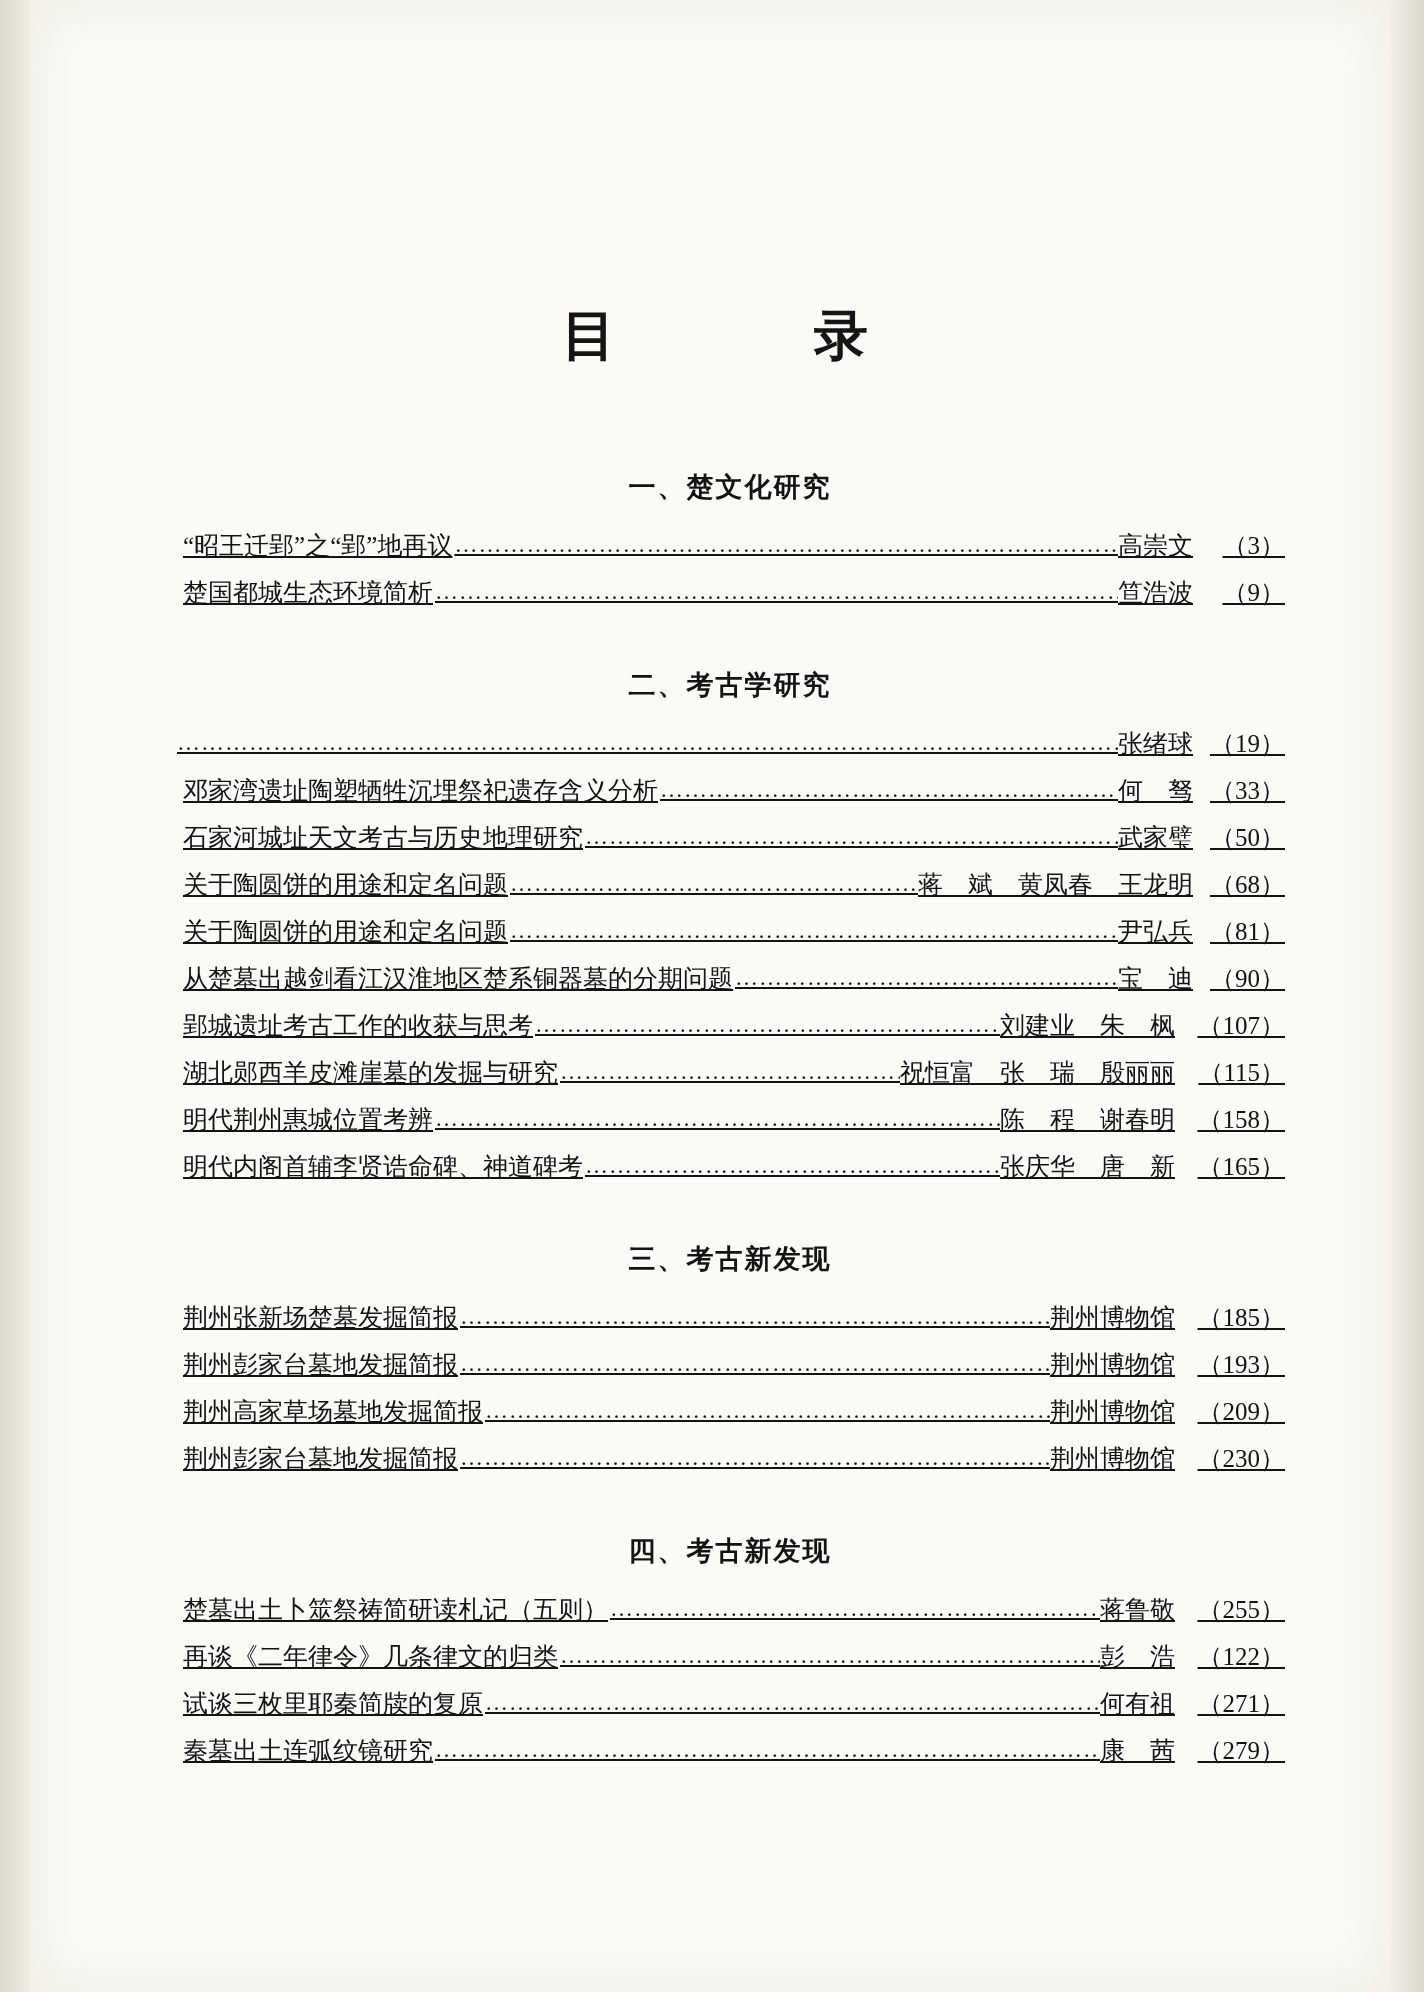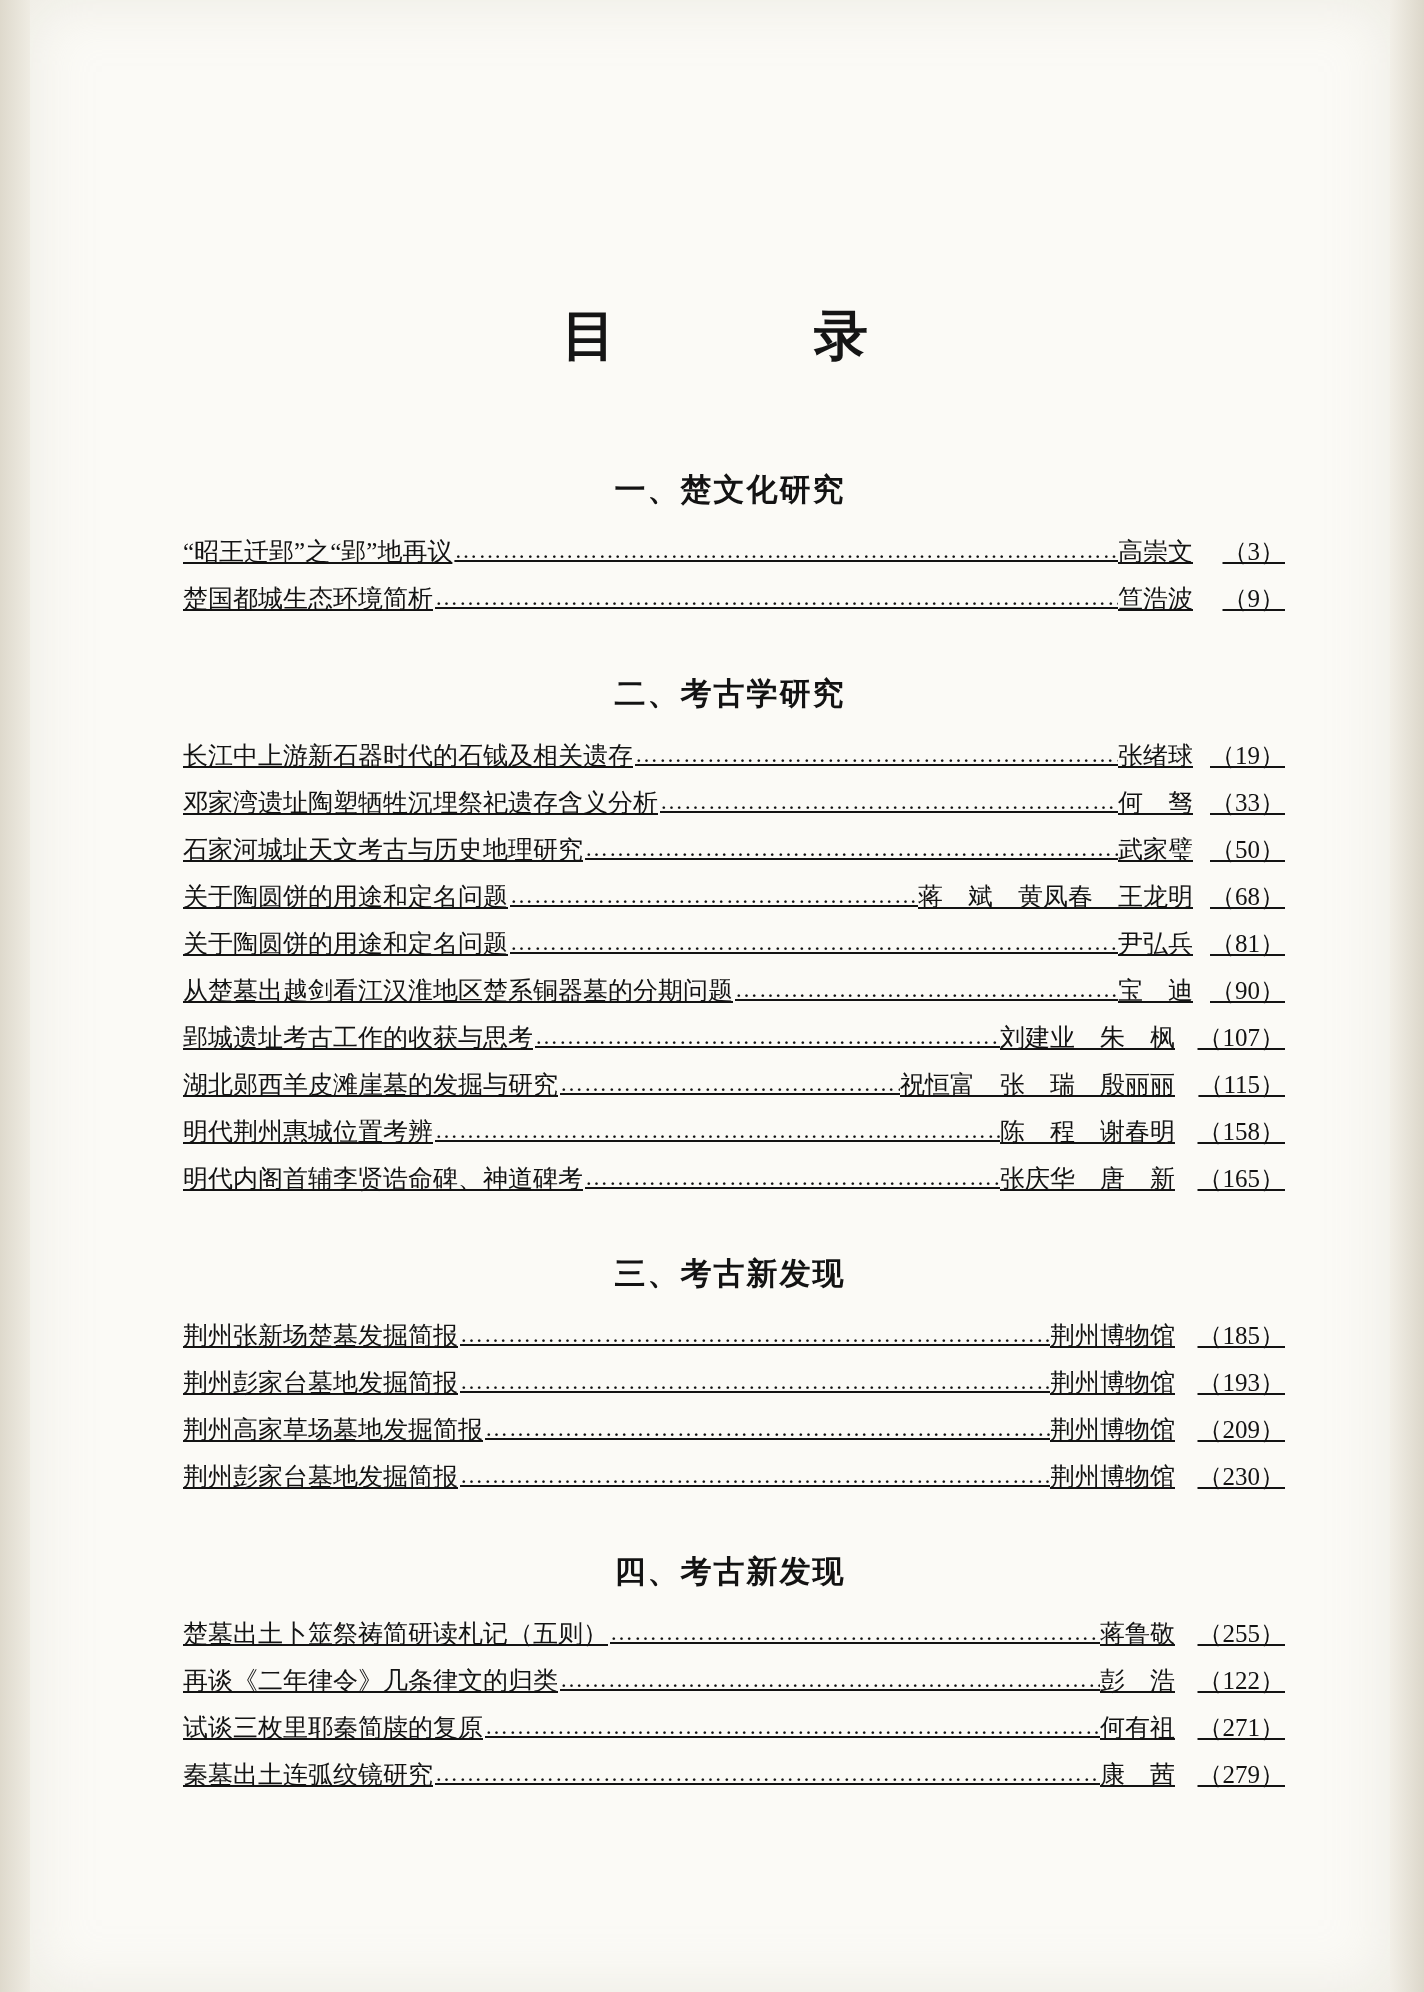--- a/index.html
+++ b/index.html
@@ -53,21 +53,21 @@
     font-size: 54px;
     font-weight: bold;
     letter-spacing: 30px;
     color: #151515;
     margin-top: 300px;
     margin-bottom: 0;
     font-family: "Liberation Serif", "DejaVu Serif", serif;
   }
   .section-heading {
     text-align: center;
-    font-size: 31px;
+    font-size: 27px;
     font-weight: bold;
     color: #131313;
     letter-spacing: 2px;
     margin-top: 62px;
     margin-bottom: 28px;
   }
   .section-heading.first {
     margin-top: 96px;
   }
   .entry {
@@ -129,21 +129,20 @@
     </div>
     <div class="entry">
       <span class="e-title">楚国都城生态环境简析</span>
       <span class="e-dots">…………………………………………………………………………………………………………………………………………</span>
       <span class="e-authors">笪浩波</span>
       <span class="e-page">（9）</span>
     </div>
 
     <div class="section-heading">二、考古学研究</div>
     <div class="entry">
-      <span class="e-title">长江中上游新石器时代的石钺及相关遗存</span>
       <span class="e-dots">…………………………………………………………………………………………………………………………………………</span>
       <span class="e-authors">张绪球</span>
       <span class="e-page">（19）</span>
     </div>
     <div class="entry">
       <span class="e-title">邓家湾遗址陶塑牺牲沉埋祭祀遗存含义分析</span>
       <span class="e-dots">…………………………………………………………………………………………………………………………………………</span>
       <span class="e-authors">何　驽</span>
       <span class="e-page">（33）</span>
     </div>

